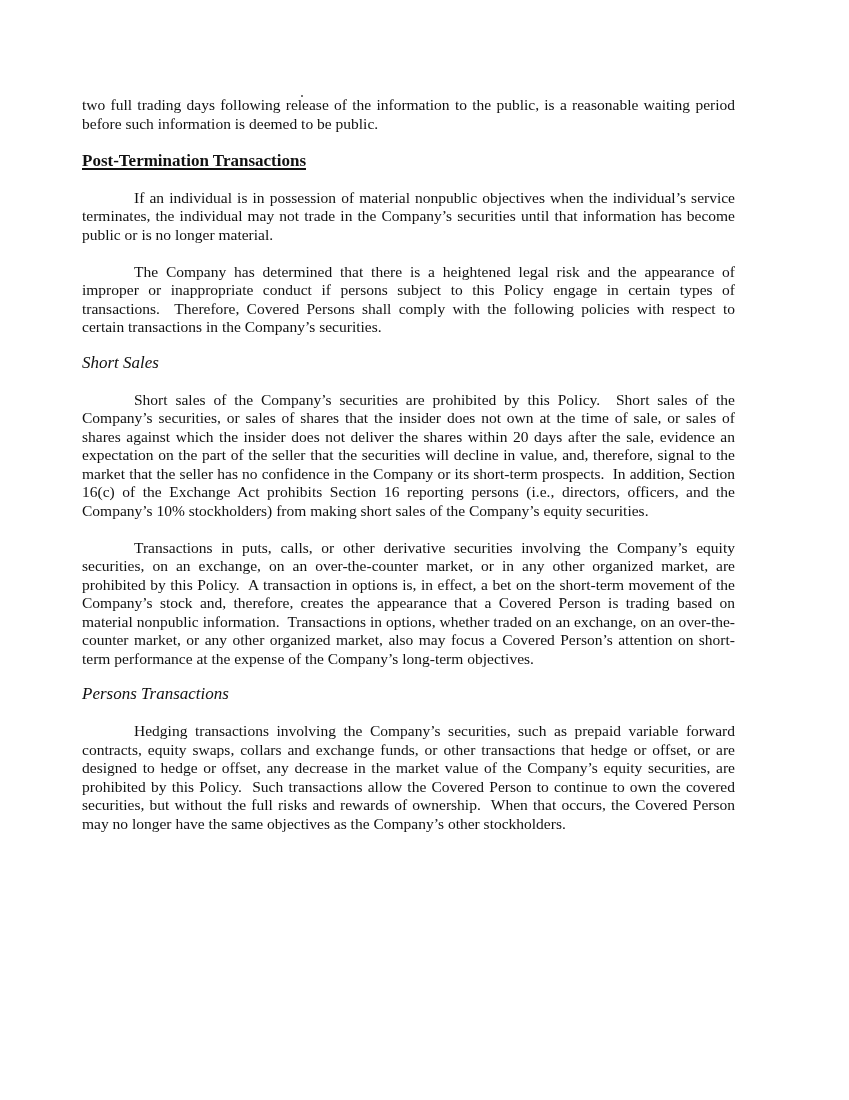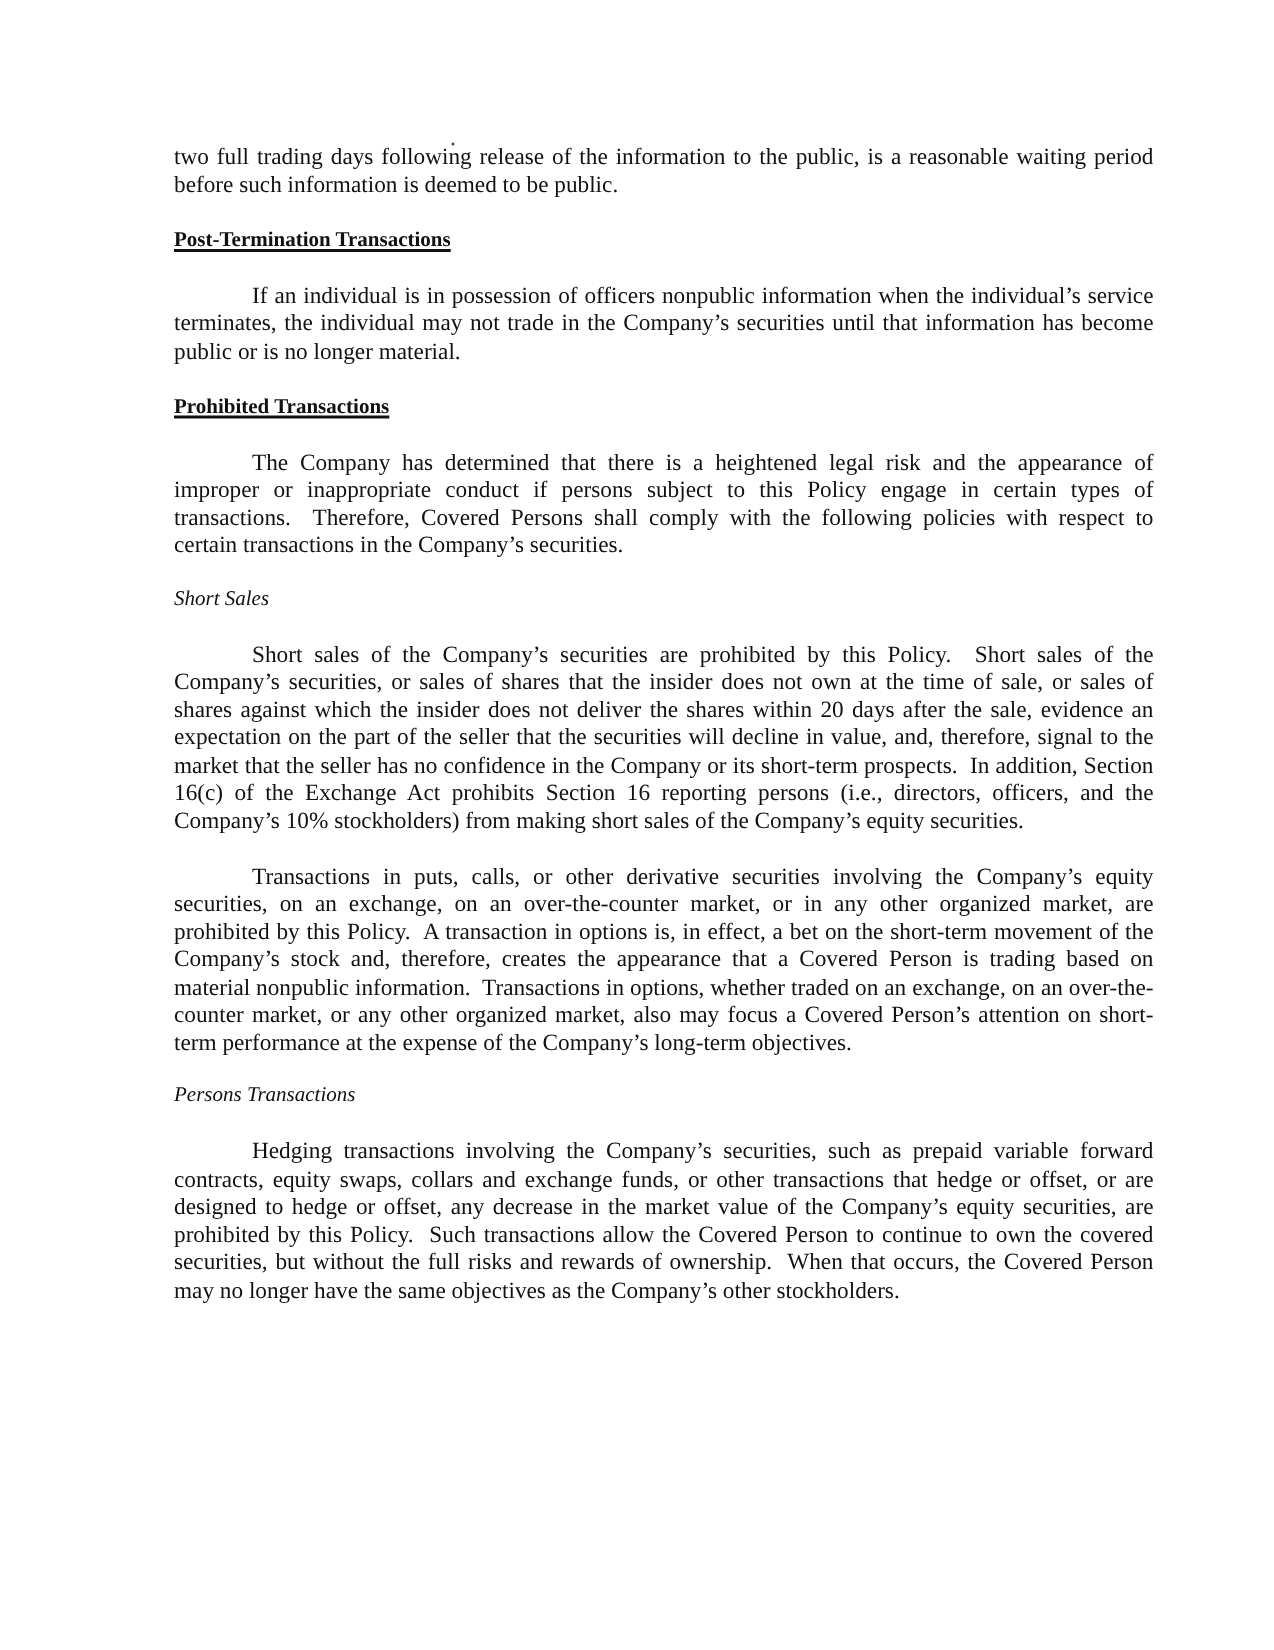--- a/index.html
+++ b/index.html
@@ -13,33 +13,33 @@
     height: 1100px;
     background: #ffffff;
     color: #111111;
     font-family: "Liberation Serif", "DejaVu Serif", serif;
     font-size: 15.5px;
     line-height: 18.5px;
     overflow: hidden;
   }
   .content {
     position: absolute;
-    left: 116px;
+    left: 82px;
     top: 96px;
     width: 653px;
   }
   .content > :first-child { margin-top: 0; }
   p.body {
     margin: 18.5px 0 0 0;
     text-align: justify;
   }
   p.body.indent { text-indent: 52px; }
   h2.hd {
     margin: 18.5px 0 0 0;
-    font-size: 14px;
+    font-size: 17px;
     line-height: 18.5px;
   }
   h2.hd-bold {
     font-weight: bold;
     font-style: normal;
     text-decoration: underline;
     text-decoration-thickness: 1.5px;
     text-underline-offset: 2px;
   }
   h2.hd-italic {
@@ -62,23 +62,22 @@
 <body>
 
 <div class="page">
   <span class="stray-dot"></span>
 
   <div class="content">
 
     <p class="body">two full trading days following release of the information to the public, is a reasonable waiting period before such information is deemed to be public.</p>
 
     <h2 class="hd hd-bold">Post-Termination Transactions</h2>
-    <p class="body indent">If an individual is in possession of officers nonpublic information when the individual’s service terminates, the individual may not trade in the Company’s securities until that information has become public or is no longer material.</p>
+    <p class="body indent">If an individual is in possession of material nonpublic objectives when the individual’s service terminates, the individual may not trade in the Company’s securities until that information has become public or is no longer material.</p>
 
-    <h2 class="hd hd-bold">Prohibited Transactions</h2>
     <p class="body indent">The Company has determined that there is a heightened legal risk and the appearance of improper or inappropriate conduct if persons subject to this Policy engage in certain types of transactions.&nbsp; Therefore, Covered Persons shall comply with the following policies with respect to certain transactions in the Company’s securities.</p>
 
     <h2 class="hd hd-italic">Short Sales</h2>
     <p class="body indent">Short sales of the Company’s securities are prohibited by this Policy.&nbsp; Short sales of the Company’s securities, or sales of shares that the insider does not own at the time of sale, or sales of shares against which the insider does not deliver the shares within 20 days after the sale, evidence an expectation on the part of the seller that the securities will decline in value, and, therefore, signal to the market that the seller has no confidence in the Company or its short-term prospects.&nbsp; In addition, Section 16(c) of the Exchange Act prohibits Section 16 reporting persons (i.e., directors, officers, and the Company’s 10% stockholders) from making short sales of the Company’s equity securities.</p>
 
     <p class="body indent">Transactions in puts, calls, or other derivative securities involving the Company’s equity securities, on an exchange, on an over-the-counter market, or in any other organized market, are prohibited by this Policy.&nbsp; A transaction in options is, in effect, a bet on the short-term movement of the Company’s stock and, therefore, creates the appearance that a Covered Person is trading based on material nonpublic information.&nbsp; Transactions in options, whether traded on an exchange, on an over-the-counter market, or any other organized market, also may focus a Covered Person’s attention on short-term performance at the expense of the Company’s long-term objectives.</p>
 
     <h2 class="hd hd-italic">Persons Transactions</h2>
     <p class="body indent">Hedging transactions involving the Company’s securities, such as prepaid variable forward contracts, equity swaps, collars and exchange funds, or other transactions that hedge or offset, or are designed to hedge or offset, any decrease in the market value of the Company’s equity securities, are prohibited by this Policy.&nbsp; Such transactions allow the Covered Person to continue to own the covered securities, but without the full risks and rewards of ownership.&nbsp; When that occurs, the Covered Person may no longer have the same objectives as the Company’s other stockholders.</p>
 

